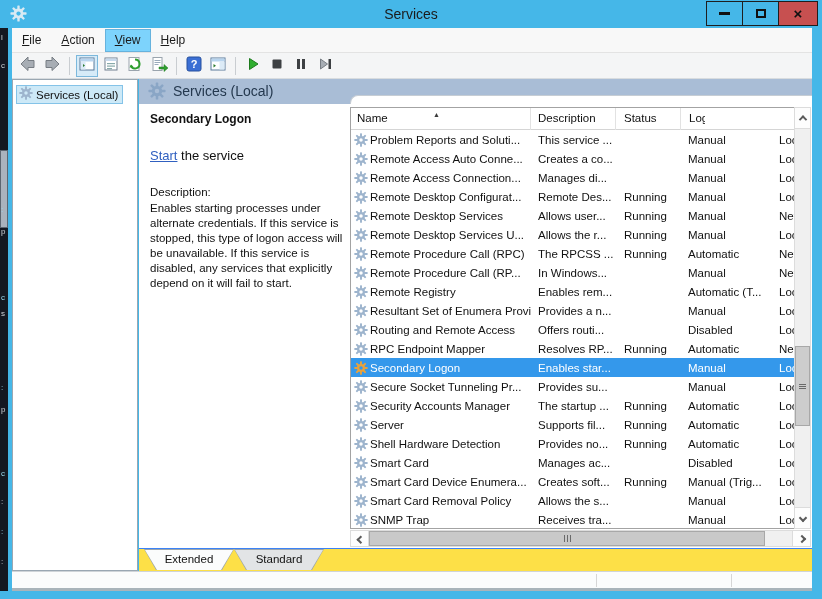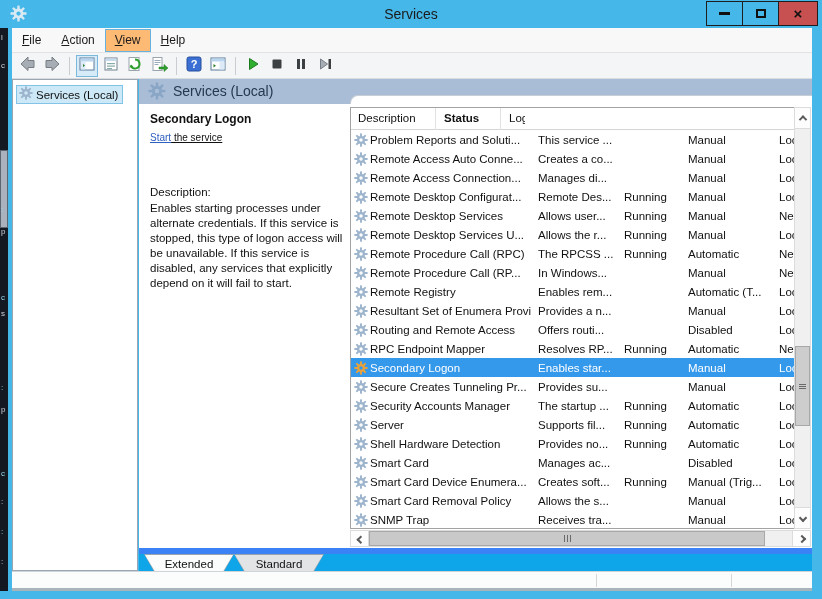--- a/index.html
+++ b/index.html
@@ -20,49 +20,49 @@
   .glyph-box{width:10px;height:9px;border:2px solid #111;box-sizing:border-box;background:transparent;}
   .glyph-x{font-size:15px;font-weight:700;color:#111;line-height:1;}
   
   #edge{position:absolute;left:0;top:28px;width:8px;height:563px;background:#141821;overflow:hidden;}
   #edge .eg{position:absolute;left:1px;font-size:8px;line-height:8px;}
   #edge-scroll{position:absolute;left:0px;top:122px;width:8px;height:78px;background:#aab3bd;border:1px solid #5c6670;box-sizing:border-box;}
   
   #frame{position:absolute;left:8px;top:28px;width:814px;height:563px;background:#45b7e8;}
   #menubar{position:absolute;left:12px;top:28px;width:800px;height:25px;background:#f8f8f8;border-bottom:1px solid #e3e3e3;box-sizing:border-box;}
   .menuitem{display:inline-block;height:21px;line-height:21px;margin-top:1px;padding:0 9px;font-size:12px;color:#1a1a1a;border:1px solid transparent;}
-  .menuitem.active{background:#fdba74;border:1px solid #66b2dd;}
+  .menuitem.active{background:#7dd3fc;border:1px solid #66b2dd;}
   #toolbar{position:absolute;left:12px;top:53px;width:800px;height:26px;background:#f4f5f6;border-bottom:1px solid #d8dcdf;box-sizing:border-box;display:flex;align-items:center;padding-left:4px;}
   .tbtn{width:22px;height:22px;display:flex;align-items:center;justify-content:center;border:1px solid transparent;margin:0 1px;box-sizing:border-box;}
   .tbtn.selected{background:#d6ebf8;border:1px solid #7cb8dc;}
   .tsep{width:1px;height:18px;background:#c9cdd1;margin:0 5px;}
   
   #treepane{position:absolute;left:12px;top:79px;width:126px;height:492px;background:#ffffff;border:1px solid #9aa7b2;box-sizing:border-box;}
   #treeitem{position:absolute;left:3px;top:5px;height:19px;display:flex;align-items:center;
     background:#cde9f7;border:1px solid #84c3e8;box-sizing:border-box;padding:0 4px 0 2px;}
   #treeitem span.lbl{font-size:11.5px;color:#111;margin-left:3px;white-space:nowrap;}
   
   #rightpane{position:absolute;left:139px;top:79px;width:673px;height:492px;background:#ffffff;}
   #band{position:absolute;left:0;top:0;width:673px;height:25px;background:#a9bdd6;}
   #band .bicon{position:absolute;left:9px;top:3px;}
   #band .btext{position:absolute;left:34px;top:0;line-height:25px;font-size:14px;color:#24384e;}
   #tabtop{position:absolute;left:211px;top:16px;width:462px;height:9px;background:#ffffff;border-top-left-radius:8px;border-top:1px solid #c6cdd4;border-left:1px solid #c6cdd4;box-sizing:border-box;}
   #content{position:absolute;left:0;top:25px;width:673px;height:444px;background:#ffffff;}
   
   #detail{position:absolute;left:11px;top:8px;width:200px;}
   #svc-name{font-size:12px;font-weight:700;color:#111;}
-  #svc-action{position:absolute;top:20px;font-size:10px;color:#111;text-decoration:underline;}
+  #svc-action{position:absolute;top:36px;font-size:13px;color:#111;}
   #svc-action a{color:#3060c0;text-decoration:underline;}
   #desc-label{position:absolute;top:74px;font-size:11.5px;color:#111;}
   #desc-text{position:absolute;top:89px;width:208px;font-size:11.5px;line-height:15px;color:#111;}
   
   #table{position:absolute;left:211px;top:3px;width:444px;height:422px;border:1px solid #a3a3a3;border-right:none;box-sizing:border-box;background:#fff;overflow:hidden;}
   #thead{position:absolute;left:0;top:0;width:444px;height:22px;background:#ffffff;border-bottom:1px solid #d5d5d5;box-sizing:border-box;display:flex;}
   .hcell{position:relative;height:22px;line-height:21px;font-size:11.5px;color:#111;border-right:1px solid #e2e2e2;box-sizing:border-box;padding-left:6px;white-space:nowrap;overflow:hidden;}
-  .hc0{width:180px;}.hc1{width:85px;padding-left:7px;}.hc2{width:65px;padding-left:8px;font-weight:bold;}.hc3{width:90px;padding-left:7px;}.hc4{width:24px;padding-left:8px;border-right:none;}
+  .hc0{width:180px;}.hc1{width:85px;padding-left:7px;}.hc2{width:65px;padding-left:8px;}.hc3{width:90px;padding-left:7px;}.hc4{width:24px;padding-left:8px;border-right:none;}
   #sortarrow{position:absolute;left:82px;top:-4px;font-size:7px;color:#3a3a3a;}
   #rows{position:absolute;left:0;top:22px;width:444px;}
   .trow{position:relative;height:19px;display:flex;align-items:center;background:#fff;}
   .trow.selected{background:#3498eb;}
   .tcell{font-size:11.5px;color:#111;white-space:nowrap;overflow:hidden;box-sizing:border-box;}
   .trow.selected .tcell{color:#ffffff;}
   .c-icon{width:19px;padding-left:3px;display:flex;align-items:center;}
   .c-name{width:161px;}
   .c-desc{width:85px;padding-left:7px;}
   .c-status{width:65px;padding-left:8px;}
@@ -79,21 +79,21 @@
   #vscroll .sbtn.bottom{bottom:0;border-bottom:none;border-top:1px solid #dcdcdc;}
   #vthumb{position:absolute;left:0px;top:238px;width:15px;height:80px;background:#cdcdcd;border:1px solid #a8a8a8;box-sizing:border-box;display:flex;flex-direction:column;align-items:center;justify-content:center;gap:1px;}
   #vthumb i{display:block;width:7px;height:1px;background:#6a6a6a;}
   #hscroll{position:absolute;left:211px;top:426px;width:461px;height:17px;background:#f0f0f0;border:1px solid #dcdcdc;box-sizing:border-box;}
   #hscroll .sbtn{position:absolute;top:0;width:17px;height:15px;background:#fdfdfd;display:flex;align-items:center;justify-content:center;}
   #hscroll .sbtn.left{left:0;border-right:1px solid #dcdcdc;}
   #hscroll .sbtn.right{right:0;border-left:1px solid #dcdcdc;}
   #hthumb{position:absolute;left:18px;top:0px;width:396px;height:15px;background:#c9c9c9;border:1px solid #a8a8a8;box-sizing:border-box;display:flex;align-items:center;justify-content:center;gap:2px;}
   #hthumb i{display:block;width:1px;height:7px;background:#6a6a6a;}
   
-  #tabstrip{position:absolute;left:0;top:469px;width:673px;height:23px;background:#0ea5e9;border-top:6px solid #3b82f6;box-sizing:border-box;}
+  #tabstrip{position:absolute;left:0;top:469px;width:673px;height:23px;background:#fde047;border-top:1px solid #3b82f6;box-sizing:border-box;}
   .tab{position:absolute;top:1px;height:20px;line-height:19px;text-align:center;font-size:11.5px;color:#111;
     clip-path:polygon(0 0,100% 0,calc(100% - 12px) 100%,12px 100%);
     background:#e2e4e6;}
   .tab.active{background:#fbfcfc;}
   .tab-outline{position:absolute;top:0px;height:21px;clip-path:polygon(0 0,100% 0,calc(100% - 12px) 100%,12px 100%);background:#9aa4ad;}
   
   #statusbar{position:absolute;left:12px;top:571px;width:800px;height:17px;background:#fbfcfc;border-top:1px solid #cfd4d8;box-sizing:border-box;}
   .ssep{position:absolute;top:2px;width:1px;height:13px;background:#d6d6d6;}
   #grayline{position:absolute;left:12px;top:588px;width:800px;height:3px;background:#a9b4ba;}
   #bottomblue{position:absolute;left:0;top:591px;width:822px;height:8px;background:#45b7e8;}
@@ -273,20 +273,21 @@
 
       <div id="detail">
         <div id="svc-name">Secondary Logon</div>
         <div id="svc-action"><a href="#">Start</a><span> the service</span></div>
         <div id="desc-label">Description:</div>
         <div id="desc-text">Enables starting processes under alternate credentials. If this service is stopped, this type of logon access will be unavailable. If this service is disabled, any services that explicitly depend on it will fail to start.</div>
       </div>
 
       <div id="table">
         <div id="thead">
+            <div class="hcell hc0">Name<span id="sortarrow">▲</span></div>
             <div class="hcell hc1">Description</div>
             <div class="hcell hc2">Status</div>
             <div class="hcell hc4">Log</div>
           </div>
         <div id="rows">
             <div class="trow">
               <span class="tcell c-icon">
                 <svg width="14" height="14" viewBox="0 0 16 16">
                   <rect x="6.9" y="0.4" width="2.2" height="3.8" rx="0.6" transform="rotate(0 8 8)" fill="#9db4cd"></rect>
                   <rect x="6.9" y="0.4" width="2.2" height="3.8" rx="0.6" transform="rotate(45 8 8)" fill="#9db4cd"></rect>
@@ -566,21 +567,21 @@
                   <rect x="6.9" y="0.4" width="2.2" height="3.8" rx="0.6" transform="rotate(90 8 8)" fill="#9db4cd"></rect>
                   <rect x="6.9" y="0.4" width="2.2" height="3.8" rx="0.6" transform="rotate(135 8 8)" fill="#9db4cd"></rect>
                   <rect x="6.9" y="0.4" width="2.2" height="3.8" rx="0.6" transform="rotate(180 8 8)" fill="#9db4cd"></rect>
                   <rect x="6.9" y="0.4" width="2.2" height="3.8" rx="0.6" transform="rotate(225 8 8)" fill="#9db4cd"></rect>
                   <rect x="6.9" y="0.4" width="2.2" height="3.8" rx="0.6" transform="rotate(270 8 8)" fill="#9db4cd"></rect>
                   <rect x="6.9" y="0.4" width="2.2" height="3.8" rx="0.6" transform="rotate(315 8 8)" fill="#9db4cd"></rect>
                   <circle cx="8" cy="8" r="4.6" fill="#9db4cd"></circle>
                   <circle cx="8" cy="8" r="2" fill="#ffffff"></circle>
                 </svg>
               </span>
-              <span class="tcell c-name">Secure Creates Tunneling Pr...</span>
+              <span class="tcell c-name">Secure Socket Tunneling Pr...</span>
               <span class="tcell c-desc">Provides su...</span>
               <span class="tcell c-status"></span>
               <span class="tcell c-startup">Manual</span>
               <span class="tcell c-logon">Loc</span>
             </div>
             <div class="trow">
               <span class="tcell c-icon">
                 <svg width="14" height="14" viewBox="0 0 16 16">
                   <rect x="6.9" y="0.4" width="2.2" height="3.8" rx="0.6" transform="rotate(0 8 8)" fill="#9db4cd"></rect>
                   <rect x="6.9" y="0.4" width="2.2" height="3.8" rx="0.6" transform="rotate(45 8 8)" fill="#9db4cd"></rect>

